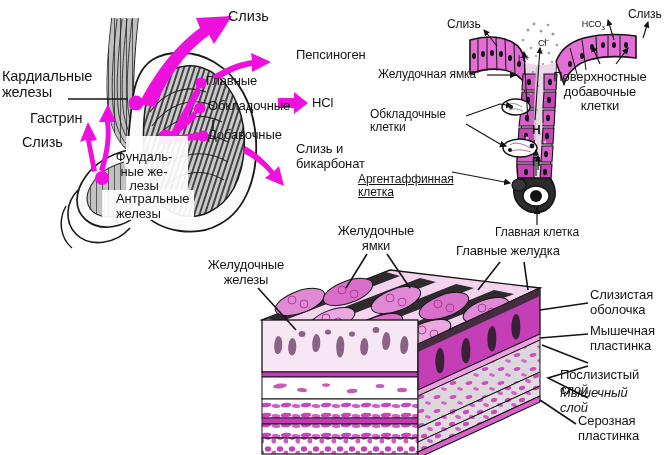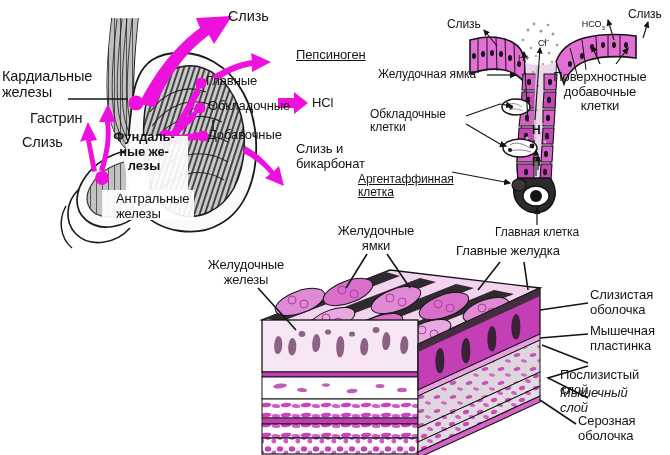--- a/index.html
+++ b/index.html
@@ -448,36 +448,36 @@
   </g>
 </svg>
 
 <div class="lbl s15 r" style="left:2px; top:68px; width:96px;">Кардиальные
 железы</div>
 
 <div class="lbl s15 l" style="left:30px; top:110px;">Гастрин</div>
 
 <div class="lbl s15 l" style="left:22px; top:134px;">Слизь</div>
 
-<div class="lbl s13 c" style="left:106px; top:130px; width:76px;font-weight:bold;">Фундаль-
+<div class="lbl s13 c" style="left:106px; top:150px; width:76px;">Фундаль-
 ные же-
 лезы</div>
 
 <div class="lbl s13 l" style="left:116px; top:192px; width:92px;">Антральные
 железы</div>
 
 <div class="lbl s13 l" style="left:206px; top:74px;">Главные</div>
 
 <div class="lbl s13 l" style="left:208px; top:99px;">Обкладочные</div>
 
 <div class="lbl s13 l" style="left:208px; top:128px;">Добавочные</div>
 
 <div class="lbl s15 l" style="left:228px; top:8px;">Слизь</div>
 
-<div class="lbl s13 l" style="left:296px; top:48px;text-decoration:underline;">Пепсиноген</div>
+<div class="lbl s13 l" style="left:296px; top:48px;">Пепсиноген</div>
 
 <div class="lbl s13 l" style="left:312px; top:96px;text-align:center;">HCl</div>
 
 <div class="lbl s13 l" style="left:296px; top:142px;">Слизь и
 бикарбонат</div>
 
 <div class="lbl s12 l" style="left:447px; top:18px;">Слизь</div>
 
 <div class="lbl s12 r" style="left:378px; top:68px; width:108px;">Желудочная ямка</div>
 
@@ -521,13 +521,13 @@
 <div class="lbl s13 l" style="left:590px; top:324px;">Мышечная
 пластинка</div>
 
 <div class="lbl s13 r" style="left:560px; top:368px; width:108px;">Послизистый
 слой</div>
 
 <div class="lbl s13 r" style="left:560px; top:386px; width:108px;font-style:italic;">Мышечный
 слой</div>
 
 <div class="lbl s13 l" style="left:578px; top:414px;">Серозная
-оболочка</div>
+пластинка</div>
 
 </body></html>

